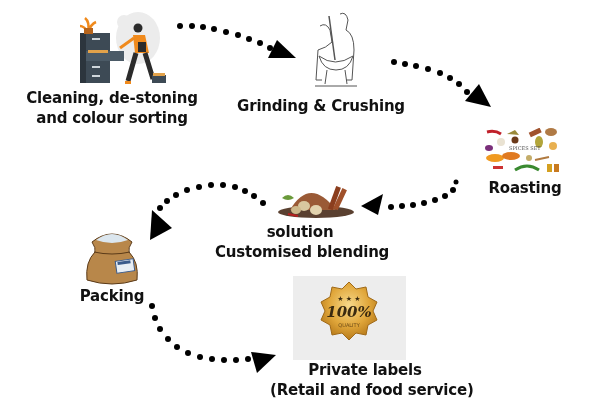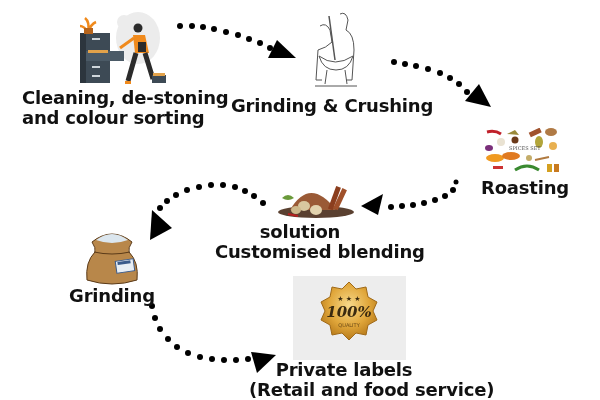--- a/index.html
+++ b/index.html
@@ -1,18 +1,18 @@
 <!DOCTYPE html>
 <html><head>
 <meta charset="utf-8">
 <style>
   html, body { margin: 0; padding: 0; background: #ffffff; }
   body { width: 600px; height: 400px; position: relative; overflow: hidden;
          font-family: "DejaVu Sans", "Liberation Sans", sans-serif; }
-  .label { position: absolute; color: #111; font-weight: bold; font-size: 18px;
+  .label { position: absolute; color: #111; font-weight: bold; font-size: 15px;
            line-height: 20px; text-align: center; white-space: nowrap; letter-spacing: -0.2px; }
   .illus { position: absolute; }
   svg.flow { position: absolute; left: 0; top: 0; }
 </style>
 </head>
 <body>
 
 <svg class="flow" width="600" height="400">
   <g>
     <g fill="#000">
@@ -172,33 +172,33 @@
 
 <div class="illus" style="left:82px; top:228px; width:60px; height:58px;">
   <svg width="60" height="58" viewBox="0 0 60 58">
     <path d="M10,14 q20,-16 40,0 q-4,6 -3,10 q10,10 8,28 q-25,8 -50,0 q-2,-18 8,-28 q1,-4 -3,-10 z" fill="#b8874a" stroke="#5a3a18" stroke-width="1"></path>
     <path d="M14,12 q16,-12 32,0 q-16,6 -32,0 z" fill="#dbe6ee"></path>
     <path d="M12,24 q18,4 36,0" stroke="#5a3a18" fill="none"></path>
     <rect x="34" y="32" width="18" height="12" fill="#e8eef4" stroke="#3a5a8a" stroke-width="1" transform="rotate(-8 43 38)"></rect>
     <rect x="36" y="33" width="13" height="3" fill="#3a5a8a" transform="rotate(-8 43 38)"></rect>
   </svg>
 </div>
-<div class="label" style="left:62px; top:286px; width:100px;">Grinding</div>
+<div class="label" style="left:62px; top:286px; width:100px;">Packing</div>
 
 <div class="illus" style="left:293px; top:276px; width:113px; height:84px; background:#ededed;">
   <svg width="113" height="84" viewBox="0 0 113 84">
     <defs>
       <radialGradient id="gold" cx="50%" cy="40%" r="60%">
         <stop offset="0%" stop-color="#f7d98a"></stop>
         <stop offset="60%" stop-color="#e0a63a"></stop>
         <stop offset="100%" stop-color="#b77a1a"></stop>
       </radialGradient>
     </defs>
     <polygon fill="url(#gold)" stroke="#a06a18" stroke-width="1" points="56,6 63,13 73,11 75,21 84,26 80,35 84,44 75,49 73,59 63,57 56,64 49,57 39,59 37,49 28,44 32,35 28,26 37,21 39,11 49,13"></polygon>
     <text x="56" y="25" text-anchor="middle" font-size="7" fill="#3a2a10">★ ★ ★</text>
     <text x="56" y="41" text-anchor="middle" font-size="15" font-style="italic" font-weight="bold" fill="#3a2a10" font-family="DejaVu Serif, serif">100%</text>
     <text x="56" y="51" text-anchor="middle" font-size="5" fill="#6a4a18">QUALITY</text>
   </svg>
 </div>
-<div class="label" style="left:249px; top:360px; width:190px;">
+<div class="label" style="left:270px; top:360px; width:190px;">
   <div>Private labels</div>
   <div>(Retail and food service)</div>
 </div>
 
 </body></html>

